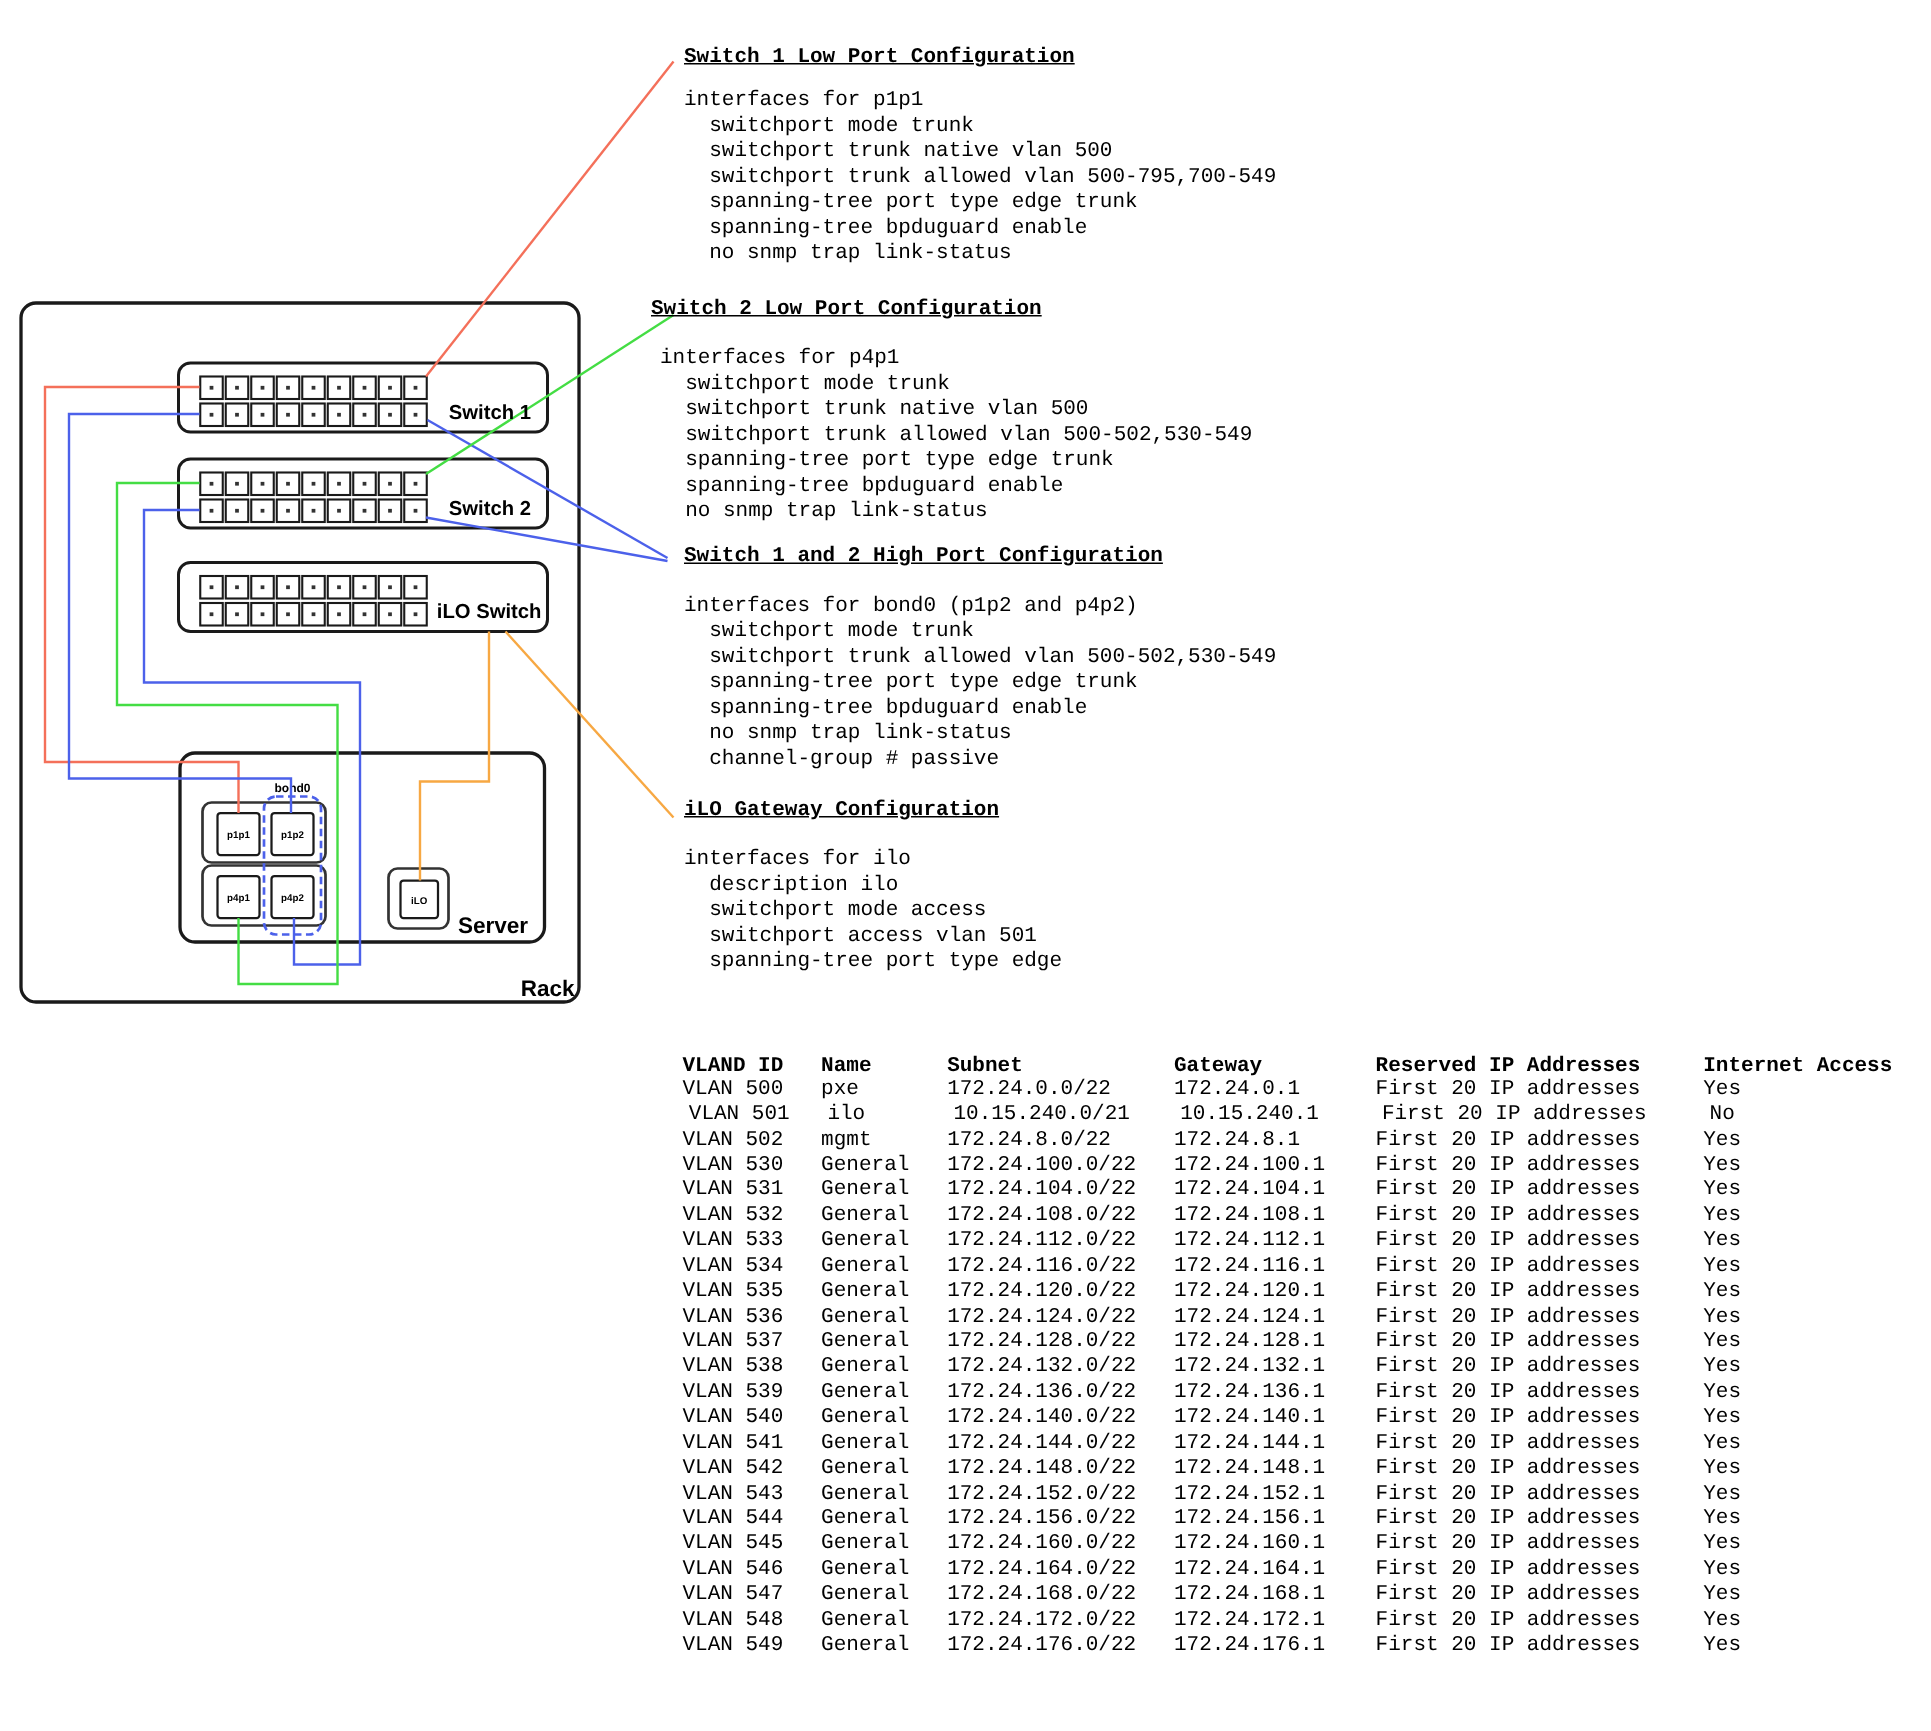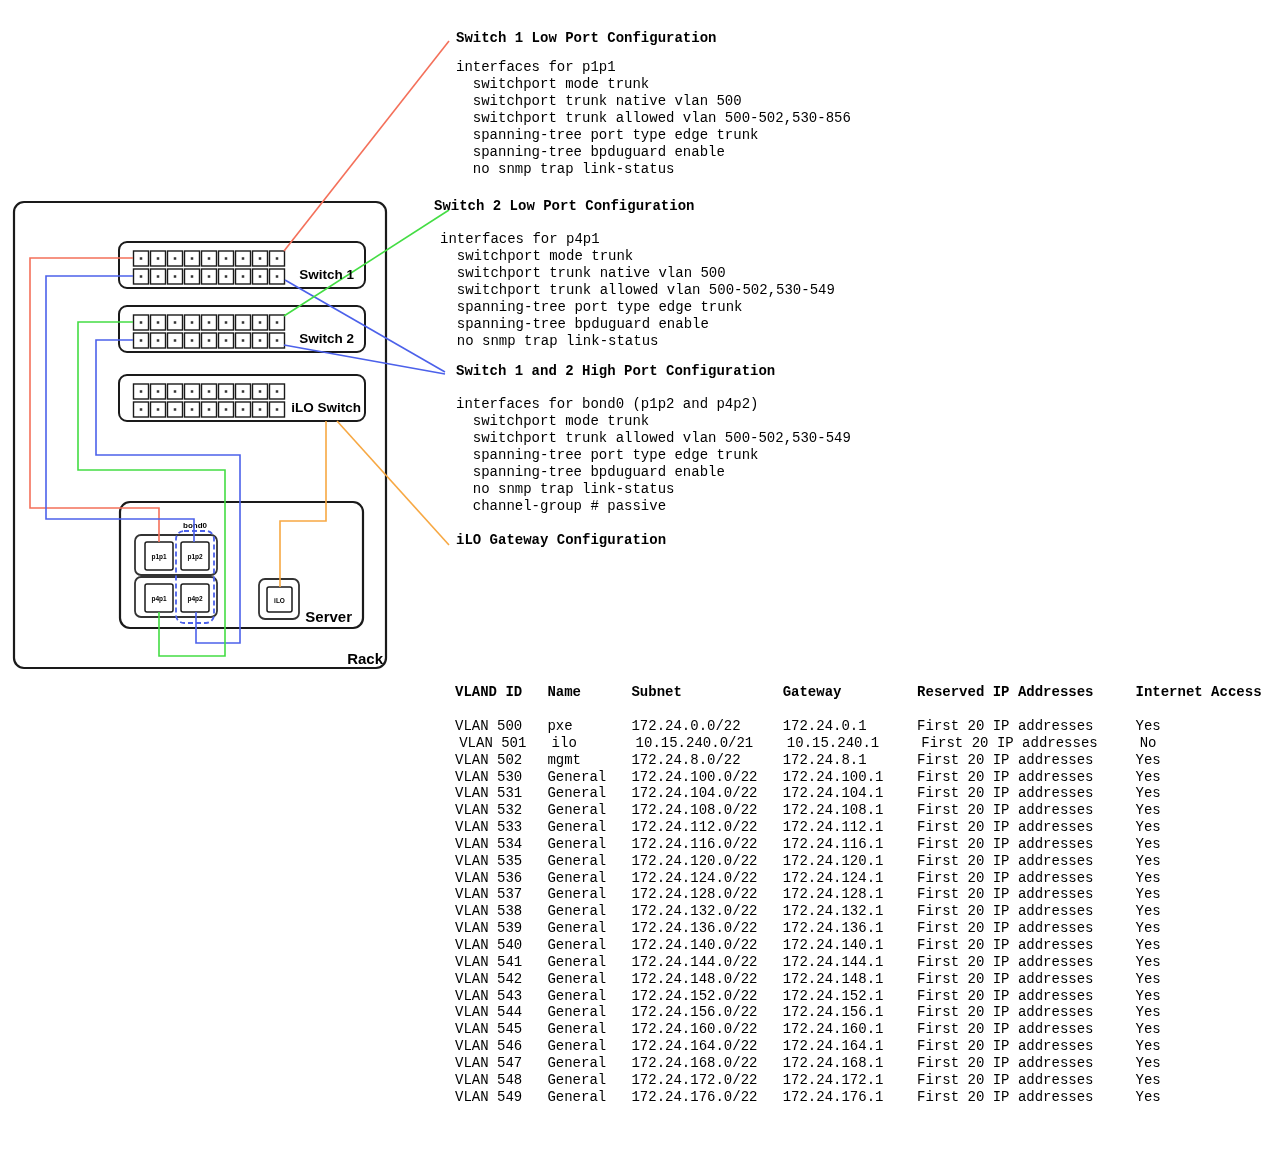--- a/index.html
+++ b/index.html
@@ -10,31 +10,33 @@
     background: #ffffff;
     font-family: "Liberation Mono", monospace;
     color: #000000;
     overflow: hidden;
   }
   #diagram-svg { position: absolute; left: 0; top: 0; }
   .cfg-title {
     position: absolute;
     font: bold 14px/17px "Liberation Mono", monospace;
     white-space: pre;
+    text-decoration: underline;
   }
   .cfg-body {
     position: absolute;
     margin: 0;
     font: 14px/17px "Liberation Mono", monospace;
     white-space: pre;
   }
   .tbl-header {
     position: absolute;
     font: bold 14px/16.85px "Liberation Mono", monospace;
     white-space: pre;
+    margin-top: 19px;
   }
   .tbl-rows {
     position: absolute;
     margin: 0;
     font: 14px/16.85px "Liberation Mono", monospace;
     white-space: pre;
     text-align: center;
   }
   .box-label { font-family: "Liberation Sans", sans-serif; font-weight: bold; fill: #000; }
 </style>
@@ -202,21 +204,21 @@
     <text class="box-label" x="354" y="343" font-size="13.5" text-anchor="end">Switch 2</text>
     <text class="box-label" x="361" y="412" font-size="13.5" text-anchor="end">iLO Switch</text>
     <text class="box-label" x="352" y="622" font-size="15" text-anchor="end">Server</text>
     <text class="box-label" x="383" y="664" font-size="15" text-anchor="end">Rack</text>
   </svg>
 
   <div class="cfg-title" style="left:456px; top:30px">Switch 1 Low Port Configuration</div>
   <pre class="cfg-body" style="left:456px; top:59px">interfaces for p1p1
   switchport mode trunk
   switchport trunk native vlan 500
-  switchport trunk allowed vlan 500-502,530-856
+  switchport trunk allowed vlan 500-795,700-549
   spanning-tree port type edge trunk
   spanning-tree bpduguard enable
   no snmp trap link-status</pre>
 
   <div class="cfg-title" style="left:434px; top:198px">Switch 2 Low Port Configuration</div>
   <pre class="cfg-body" style="left:440px; top:231px">interfaces for p4p1
   switchport mode trunk
   switchport trunk native vlan 500
   switchport trunk allowed vlan 500-502,530-549
   spanning-tree port type edge trunk
@@ -226,20 +228,25 @@
   <div class="cfg-title" style="left:456px; top:363px">Switch 1 and 2 High Port Configuration</div>
   <pre class="cfg-body" style="left:456px; top:396px">interfaces for bond0 (p1p2 and p4p2)
   switchport mode trunk
   switchport trunk allowed vlan 500-502,530-549
   spanning-tree port type edge trunk
   spanning-tree bpduguard enable
   no snmp trap link-status
   channel-group # passive</pre>
 
   <div class="cfg-title" style="left:456px; top:532px">iLO Gateway Configuration</div>
+  <pre class="cfg-body" style="left:456px; top:565px">interfaces for ilo
+  description ilo
+  switchport mode access
+  switchport access vlan 501
+  spanning-tree port type edge</pre>
 
   <div class="tbl-header" style="left:455px; top:684px">VLAND ID   Name      Subnet            Gateway         Reserved IP Addresses     Internet Access</div>
   <pre class="tbl-rows" style="left:455px; top:718px">VLAN 500   pxe       172.24.0.0/22     172.24.0.1      First 20 IP addresses     Yes
 VLAN 501   ilo       10.15.240.0/21    10.15.240.1     First 20 IP addresses     No
 VLAN 502   mgmt      172.24.8.0/22     172.24.8.1      First 20 IP addresses     Yes
 VLAN 530   General   172.24.100.0/22   172.24.100.1    First 20 IP addresses     Yes
 VLAN 531   General   172.24.104.0/22   172.24.104.1    First 20 IP addresses     Yes
 VLAN 532   General   172.24.108.0/22   172.24.108.1    First 20 IP addresses     Yes
 VLAN 533   General   172.24.112.0/22   172.24.112.1    First 20 IP addresses     Yes
 VLAN 534   General   172.24.116.0/22   172.24.116.1    First 20 IP addresses     Yes

